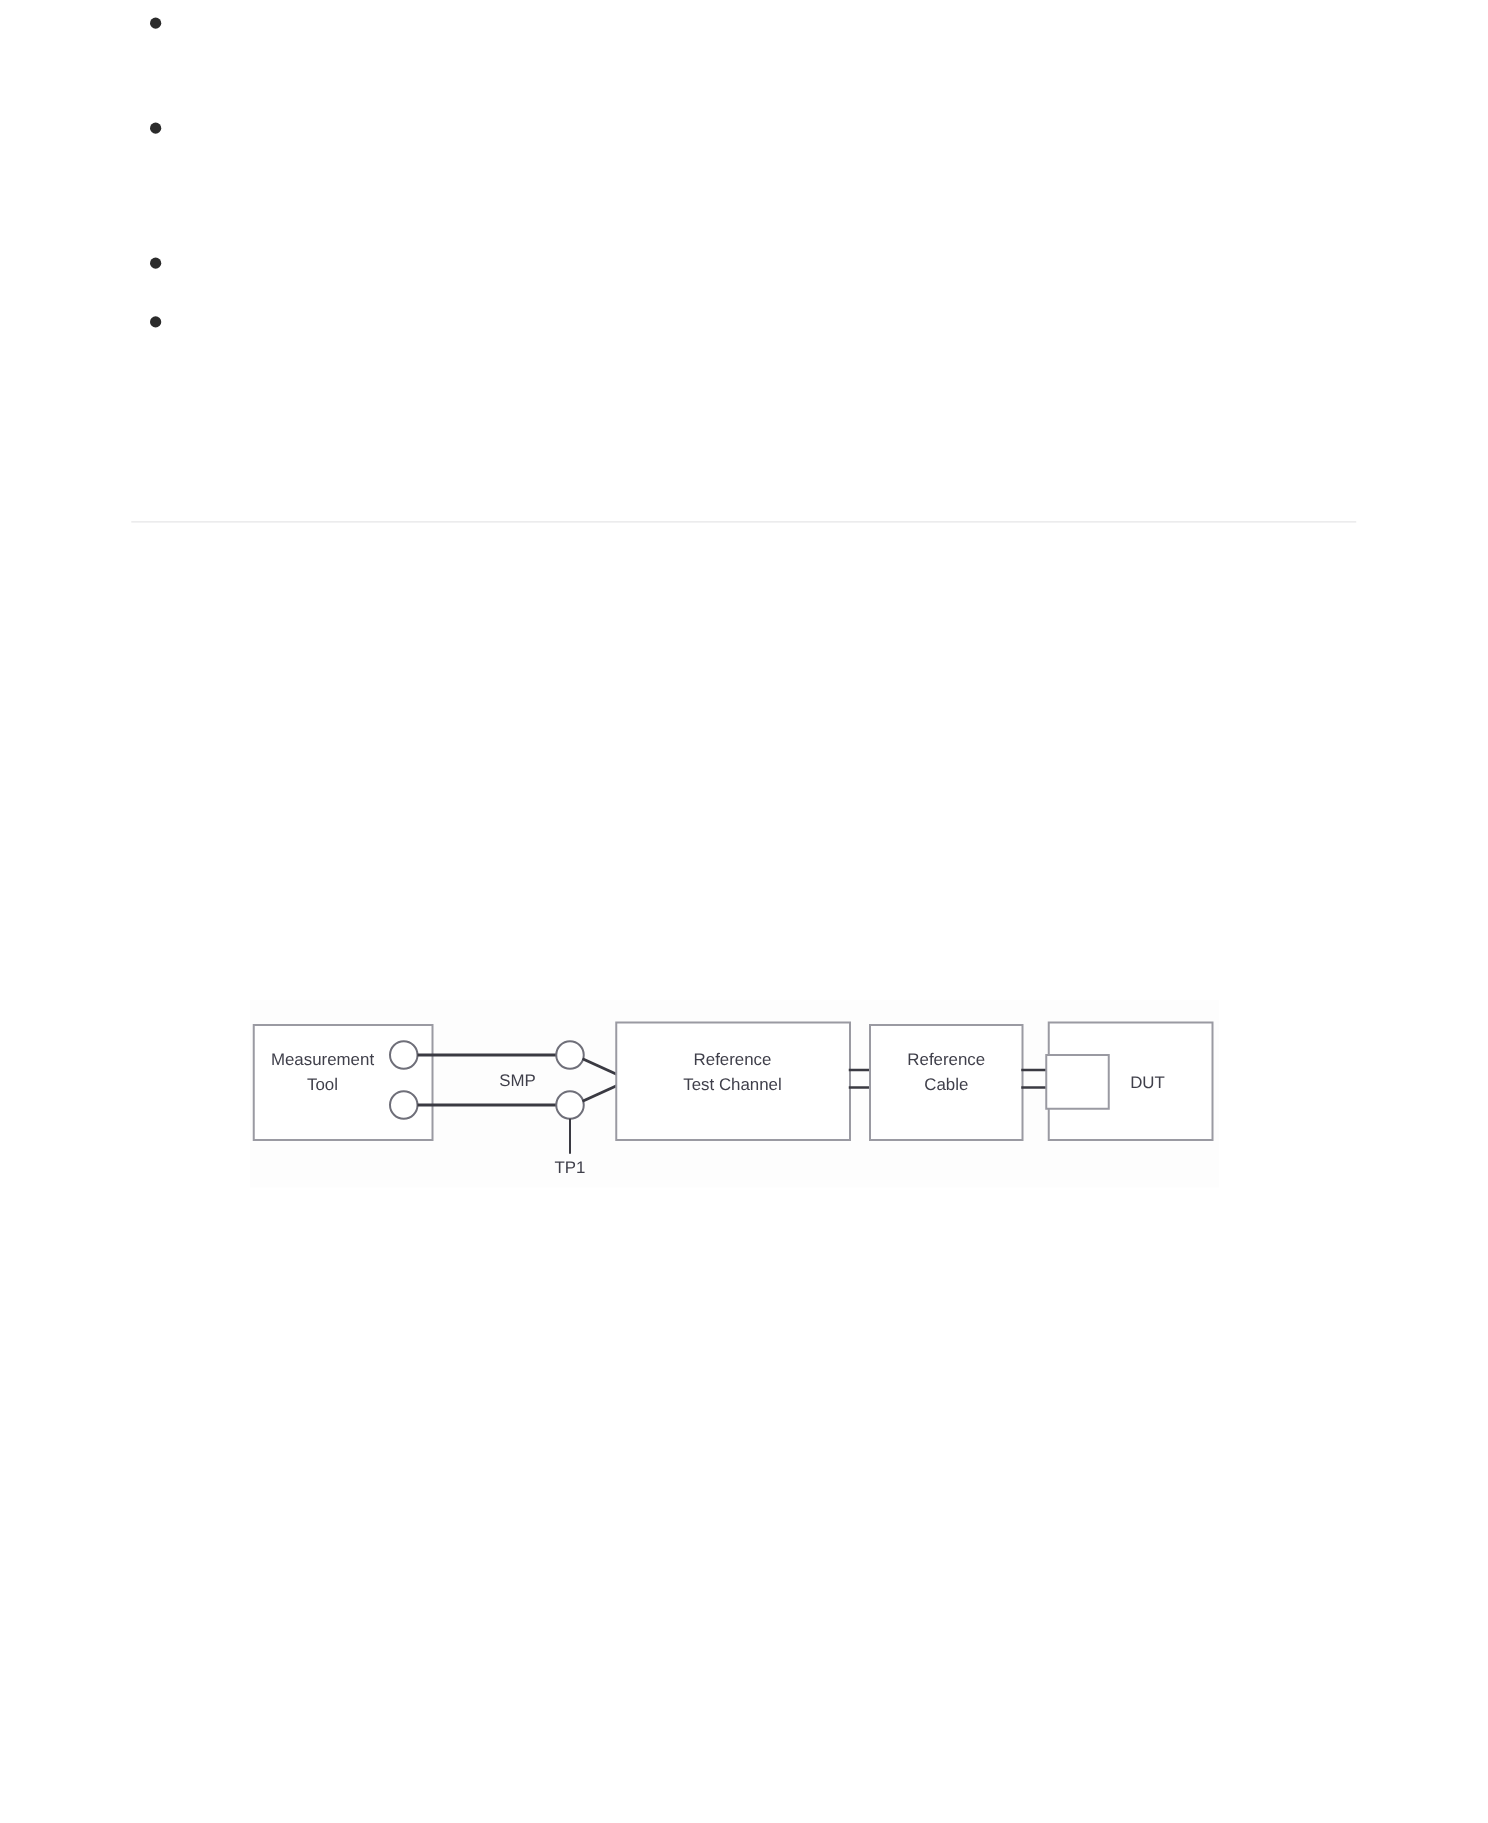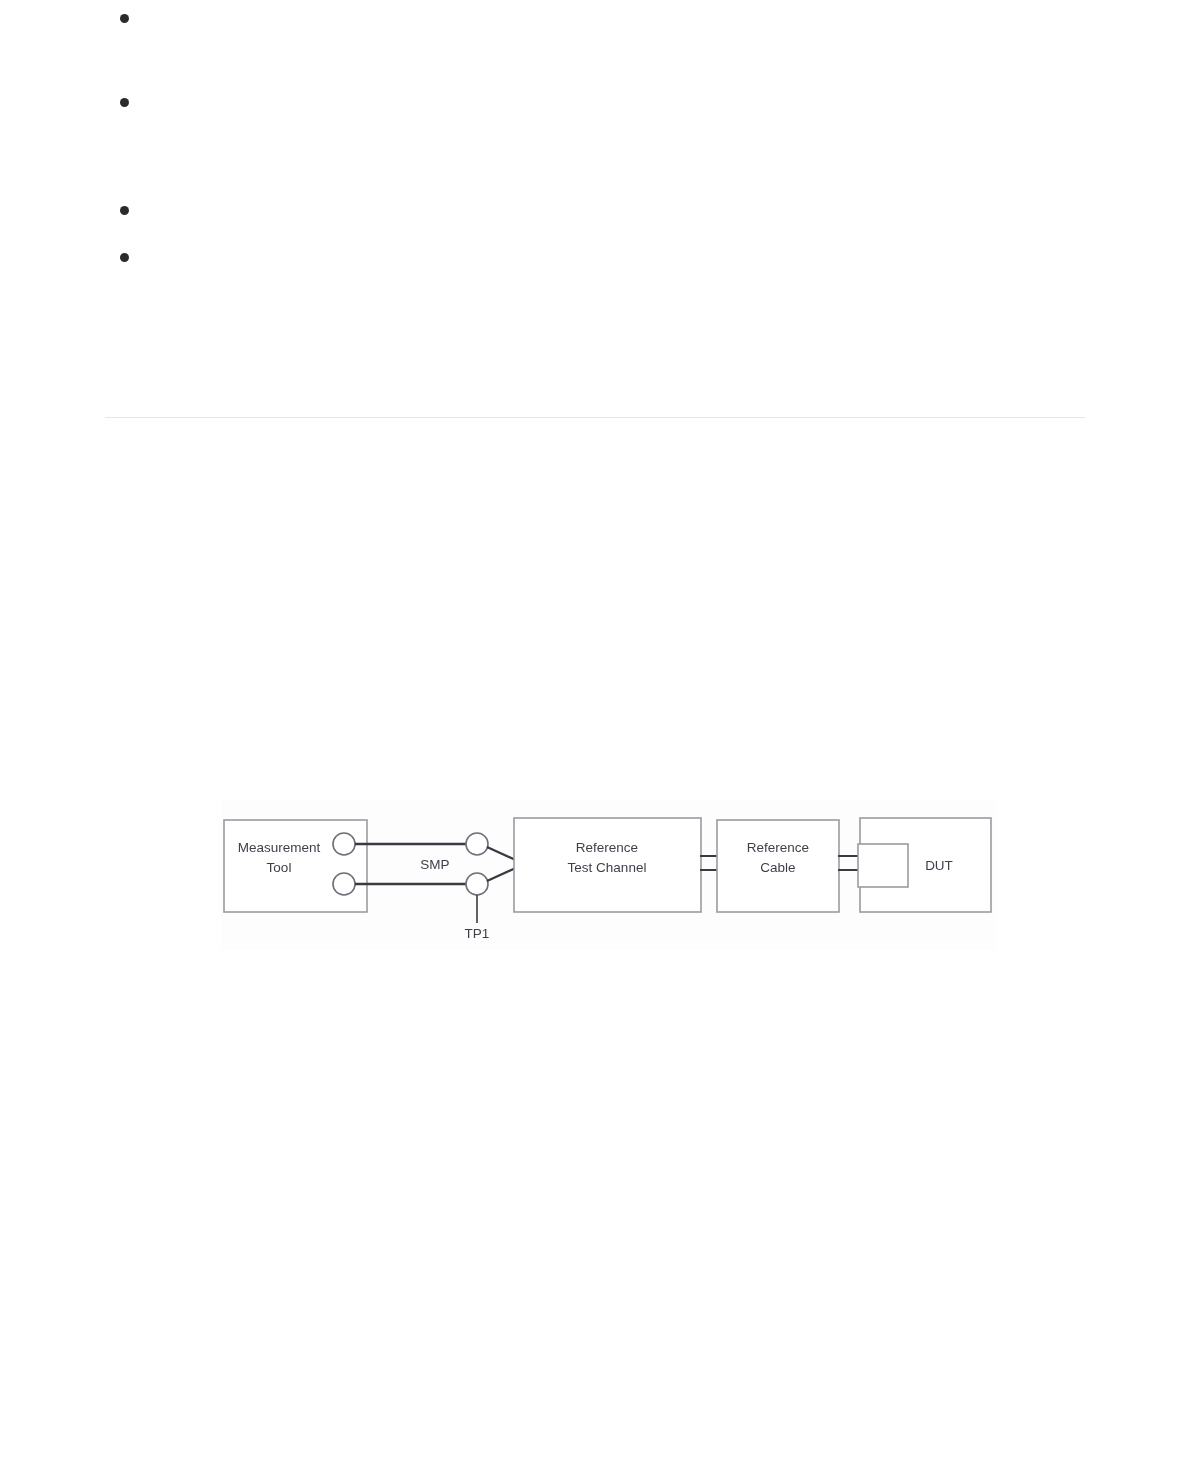--- a/index.html
+++ b/index.html
@@ -53,21 +53,21 @@
     left: 105px;
     top: 417px;
     width: 980px;
     height: 1px;
     background: #e6e6e8;
   }
 
   
   #figure-region {
     position: absolute;
-    left: 221px;
+    left: 200px;
     top: 800px;
     width: 775px;
     height: 150px;
   }
   #figure-canvas-bg {
     position: absolute;
     left: 0;
     top: 0;
     width: 775px;
     height: 150px;

